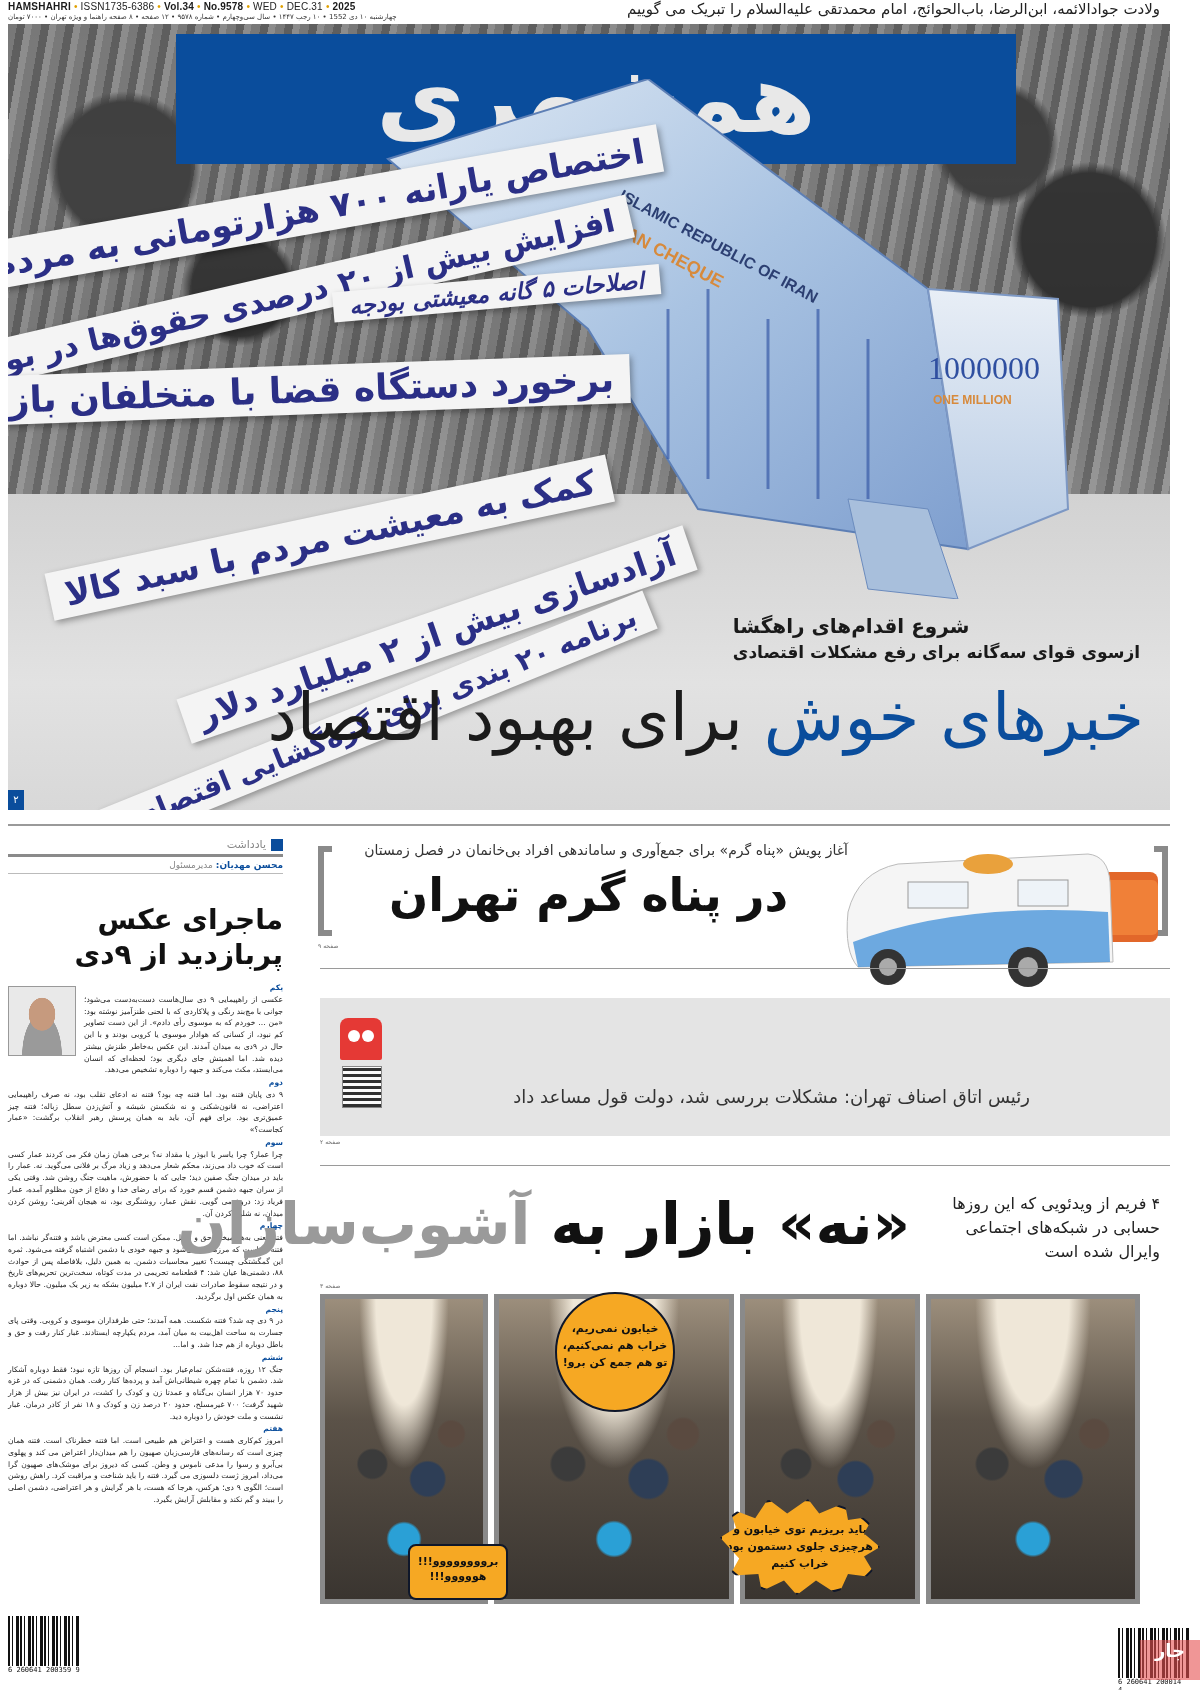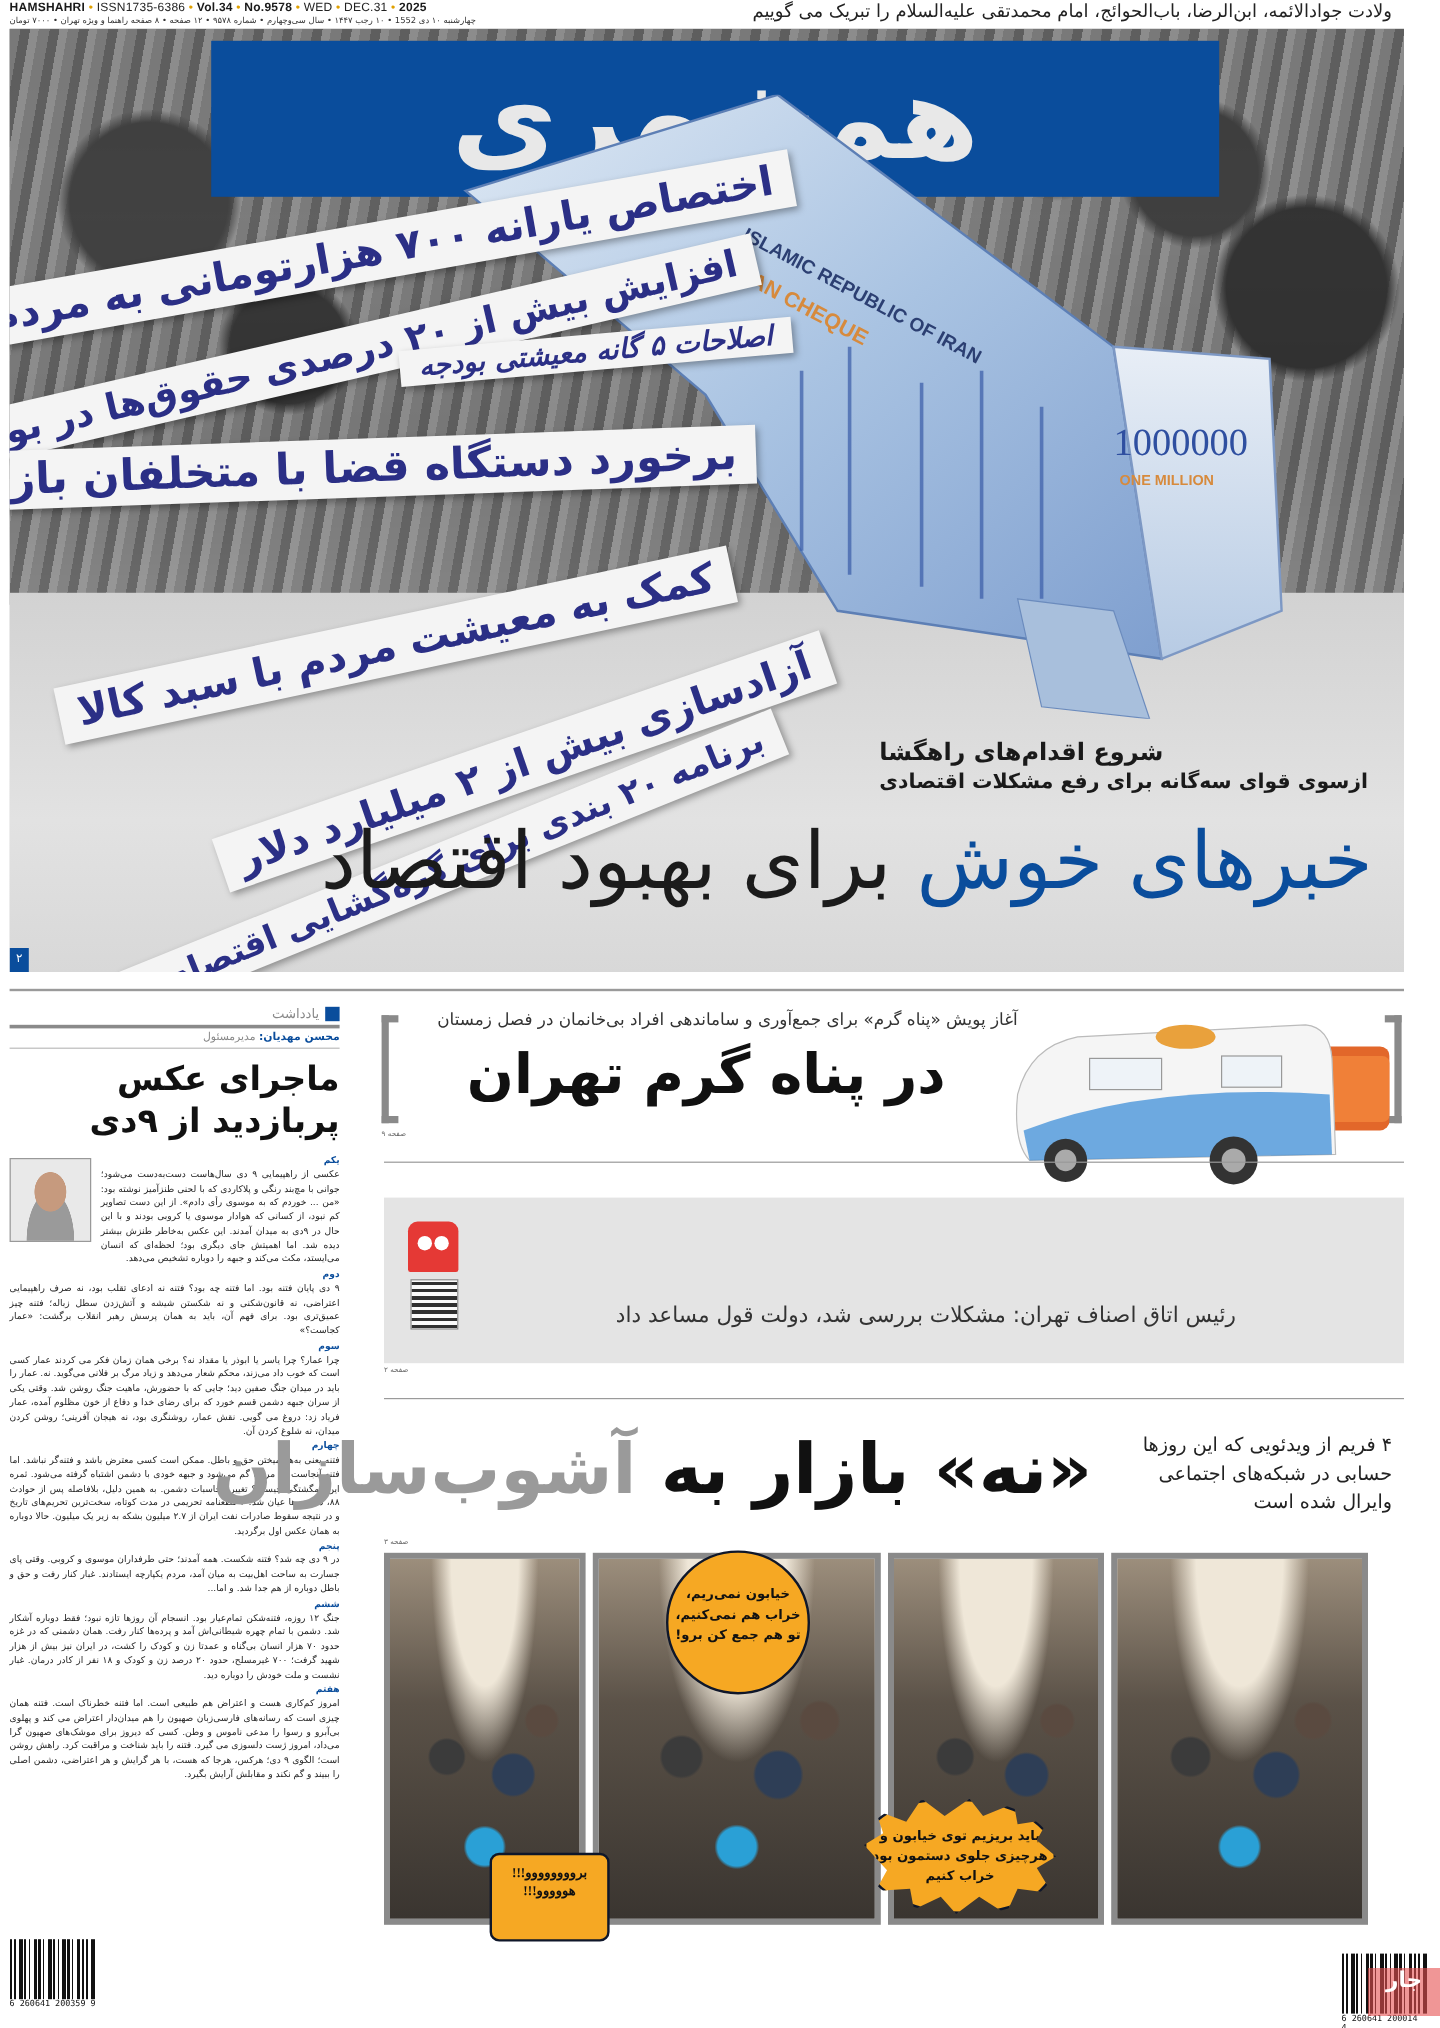--- a/index.html
+++ b/index.html
@@ -51,21 +51,21 @@
   
   .rule { height: 2px; background: #9a9a9a; }
 
   
   .col-left { left: 8px; top: 838px; width: 275px; }
   .ed-label { display: flex; justify-content: flex-end; align-items: center; gap: 5px; direction: ltr; font-size: 11px; color: #888; padding-bottom: 3px; border-bottom: 3px solid #8a8a8a; }
   .ed-label .sq { width: 12px; height: 12px; background: #0a4d9c; }
   .ed-author { text-align: right; direction: rtl; font-size: 9px; padding: 3px 0; border-bottom: 1px solid #bbb; }
   .ed-author .name { color: #0a4d9c; font-weight: bold; }
   .ed-author .role { color: #888; }
-  .ed-title { text-align: right; direction: rtl; font-weight: bold; font-size: 28px; line-height: 1.25; margin: 7px 0 10px; color: #111; }
+  .ed-title { text-align: right; direction: rtl; font-weight: bold; font-size: 28px; line-height: 1.25; margin: 28px 0 10px; color: #111; }
   .ed-photo { float: left; width: 68px; height: 70px; margin: 4px 8px 4px 0; border: 1px solid #999;
     background: radial-gradient(ellipse at 50% 40%, #c69a7e 0 28%, transparent 29%), radial-gradient(ellipse at 50% 100%, #9a9a9a 0 42%, transparent 43%), #e9e9e9; }
   .ed-body { direction: rtl; text-align: justify; font-size: 7.6px; line-height: 1.55; color: #222; }
   .ed-body .sec { color: #0a4d9c; font-weight: bold; display: block; margin-top: 1px; }
   .barcode { width: 72px; height: 50px; background: repeating-linear-gradient(90deg, #111 0 2px, #fff 2px 4px, #111 4px 5px, #fff 5px 8px, #111 8px 11px, #fff 11px 12px); }
   .barcode-num { font: 7px "DejaVu Sans Mono", monospace; color: #111; }
 
   
   .story1 { left: 318px; top: 820px; width: 850px; height: 150px; }
   .bracket-l { left: 0; top: 26px; width: 14px; height: 90px; border: 6px solid #8a8a8a; border-right: none; }
@@ -100,21 +100,21 @@
       radial-gradient(circle at 30% 55%, #3b3b3b 0 7%, transparent 8%),
       radial-gradient(circle at 65% 60%, #2e3e56 0 8%, transparent 9%),
       radial-gradient(circle at 50% 80%, #2aa0d6 0 6%, transparent 7%),
       radial-gradient(circle at 80% 45%, #5a4a40 0 6%, transparent 7%),
       linear-gradient(180deg, #9c8e7c 0%, #5b5248 40%, #3a3530 100%); }
   .p1 { left: 0; width: 168px; height: 310px; }
   .p2 { left: 174px; width: 240px; height: 310px; }
   .p3 { left: 420px; width: 180px; height: 310px; }
   .p4 { left: 606px; width: 214px; height: 310px; }
   .bubble { position: absolute; background: #f6a823; color: #111; font-weight: bold; direction: rtl; text-align: center; border: 2px solid #0f172a; }
-  .b1 { left: 88px; top: 250px; width: 100px; height: 74px; border-radius: 8px; font-size: 11px; padding-top: 8px; line-height: 1.4; font-family: Liberation Serif, serif; }
+  .b1 { left: 88px; top: 250px; width: 100px; height: 56px; border-radius: 8px; font-size: 11px; padding-top: 8px; line-height: 1.4; }
   .b2 { left: 235px; top: -2px; width: 120px; height: 120px; border-radius: 50%; font-size: 11px; padding-top: 26px; line-height: 1.55; }
   .b3 { left: 400px; top: 205px; width: 160px; height: 96px; border-radius: 40% 50% 45% 50%; font-size: 11px; padding-top: 20px; line-height: 1.55; clip-path: polygon(0 40%,10% 30%,6% 10%,22% 20%,30% 0,42% 15%,55% 0,62% 15%,78% 4%,80% 22%,96% 18%,90% 36%,100% 50%,90% 60%,98% 82%,80% 78%,74% 100%,60% 85%,48% 100%,40% 85%,26% 96%,24% 78%,6% 80%,12% 62%); }
 
   .barcode2 { right: 12px; top: 1628px; width: 70px; height: 50px; }
   .jaar { right: 0; top: 1640px; width: 60px; height: 40px; background: rgba(230,80,80,0.6); color: #fff; font-weight: bold; font-size: 18px; text-align: center; direction: rtl; }
 </style>
 </head>
 <body>
 
 <div class="abs topbar-latin">

